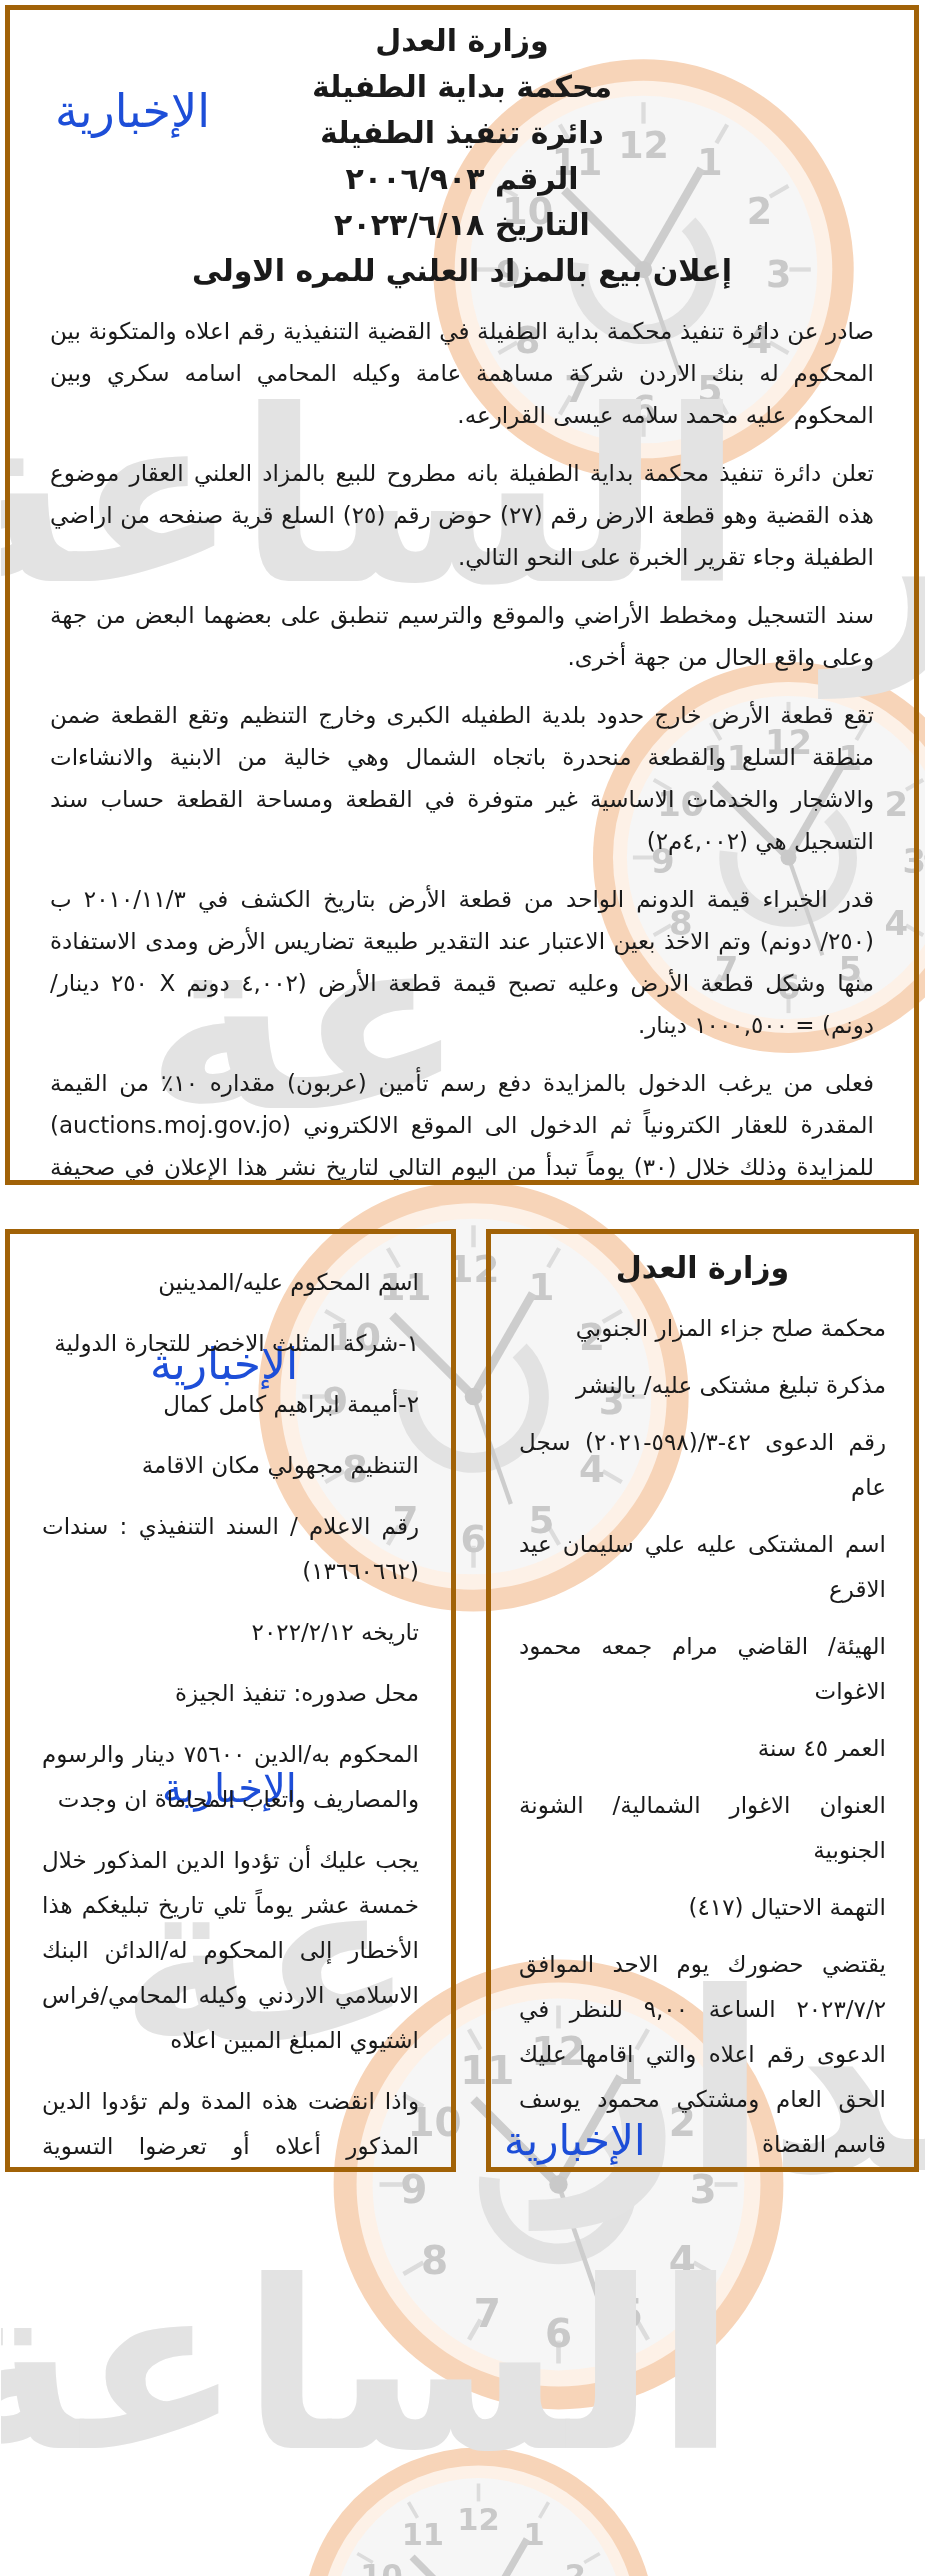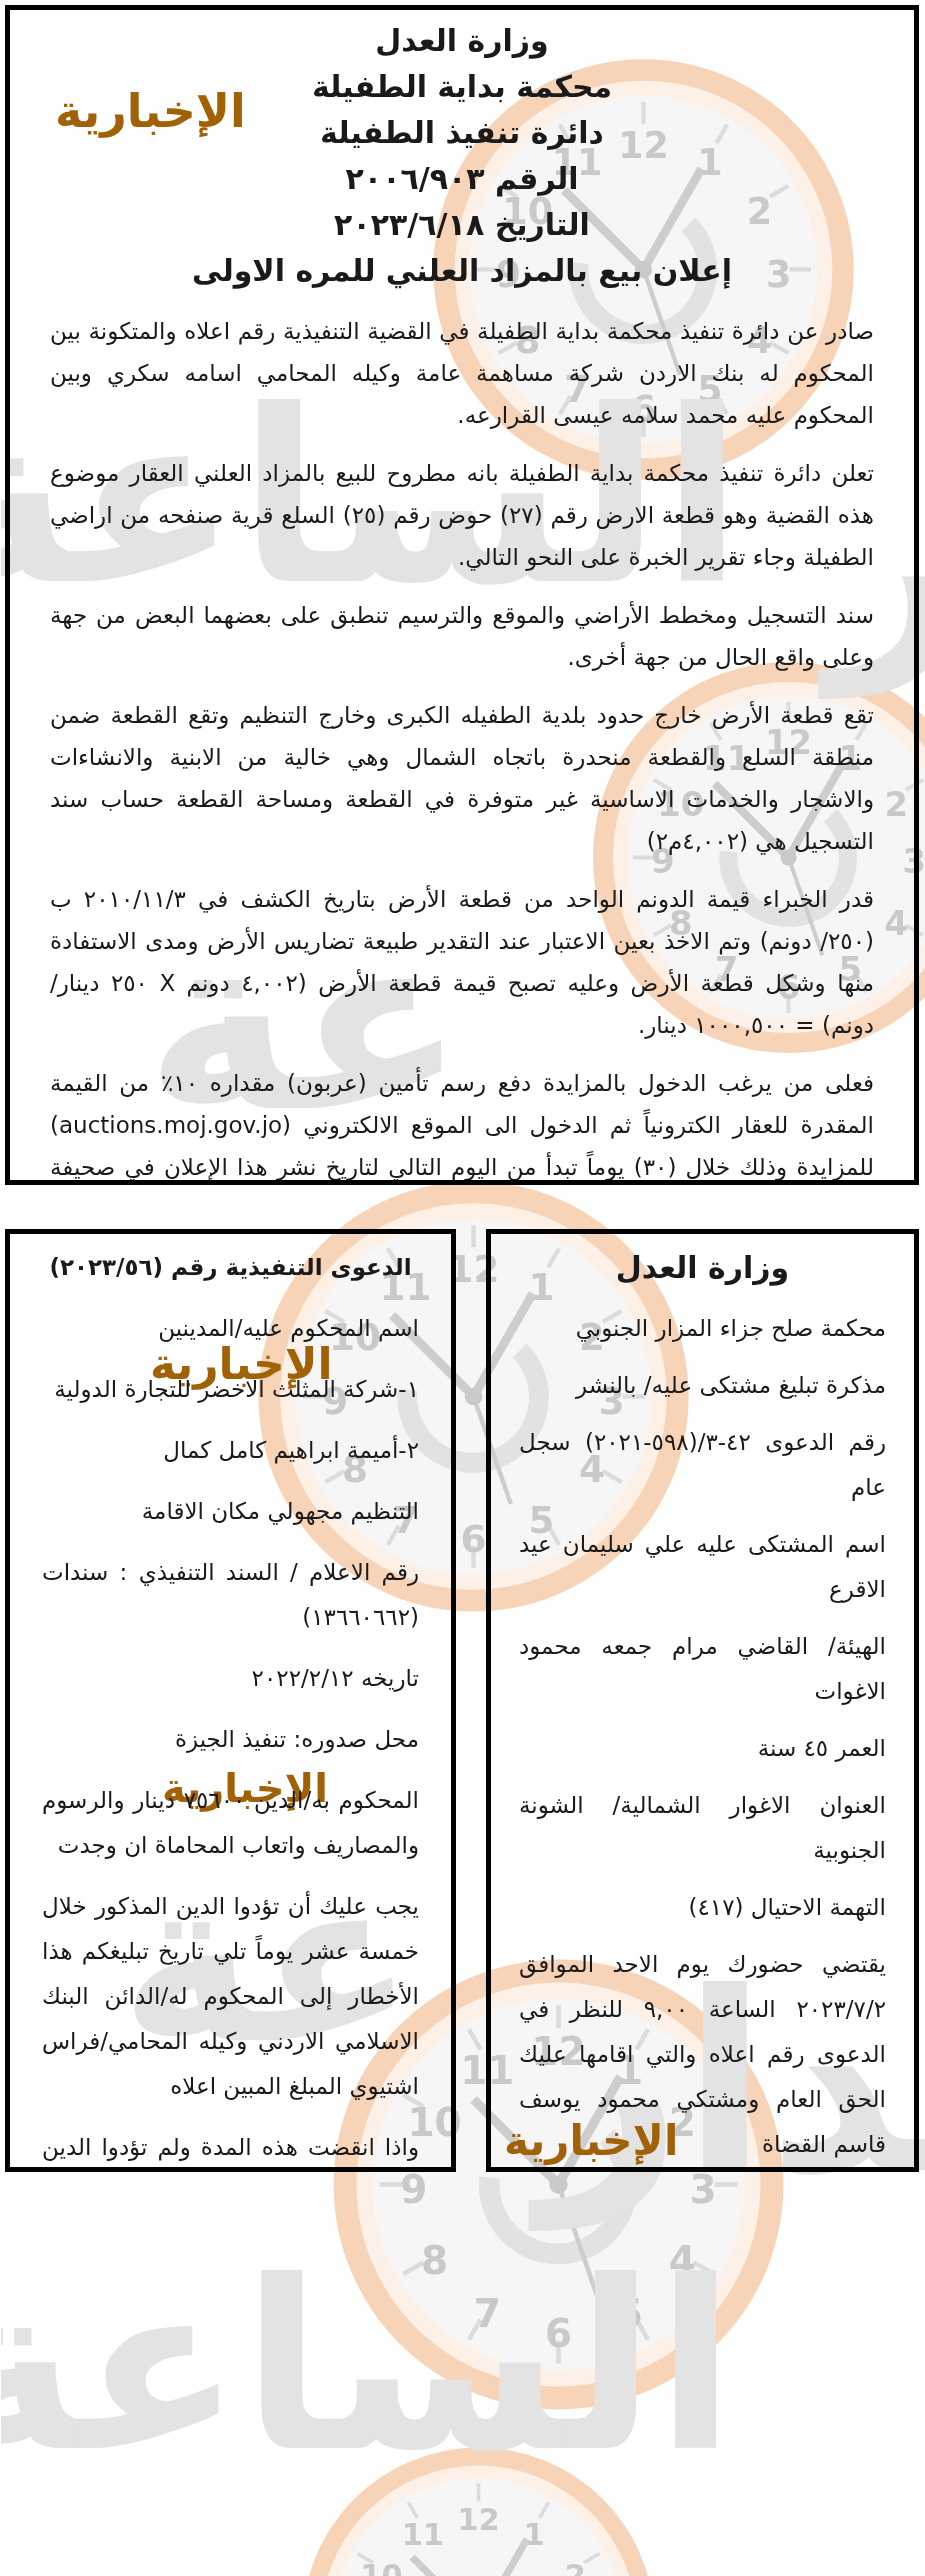--- a/index.html
+++ b/index.html
@@ -9,27 +9,27 @@
     font-family:"DejaVu Sans",sans-serif;direction:rtl;
   }
   
   .wm{position:absolute;inset:0;z-index:0;pointer-events:none;}
   .wm-clock{position:absolute;}
   .wm-big{
     position:absolute;font-weight:bold;color:#e3e3e3;
     line-height:1;white-space:nowrap;letter-spacing:-4px;
   }
   .wm-tag{
-    position:absolute;font-weight:bold;color:#a16207;
+    position:absolute;font-weight:normal;color:#1d4ed8;
     line-height:1;white-space:nowrap;
   }
   svg text{font-family:"DejaVu Sans",sans-serif;}
   
   .box{
-    position:absolute;z-index:1;border:5px solid #000000;background:transparent;
+    position:absolute;z-index:1;border:5px solid #a16207;background:transparent;
     box-sizing:border-box;overflow:hidden;
   }
   .box-top{top:5px;left:5px;width:914px;height:1180px;padding:8px 24px 0 24px;}
   .box-left{top:1229px;left:5px;width:451px;height:943px;padding:10px 16px;}
   .box-right{top:1229px;left:486px;width:433px;height:943px;padding:8px 16px;}
   .hline{font-size:30px;font-weight:bold;text-align:center;line-height:46px;margin:0;}
   .btext p{font-size:23px;line-height:42px;margin:16px;text-align:justify;}
   .sig{margin-top:8px;font-size:26px;font-weight:bold;line-height:56px;text-align:left;}
   .box-left .t{font-size:23px;font-weight:bold;text-align:center;line-height:46px;margin:0;}
   .box-left p{font-size:23px;line-height:45px;margin:16px;text-align:justify;}
@@ -126,21 +126,20 @@
     <p>قدر الخبراء قيمة الدونم الواحد من قطعة الأرض بتاريخ الكشف في ٢٠١٠/١١/٣ ب (٢٥٠/ دونم) وتم الاخذ بعين الاعتبار عند التقدير طبيعة تضاريس الأرض ومدى الاستفادة منها وشكل قطعة الأرض وعليه تصبح قيمة قطعة الأرض (٤,٠٠٢ دونم X ٢٥٠ دينار/ دونم) = ١٠٠٠,٥٠٠ دينار.</p>
     <p>فعلى من يرغب الدخول بالمزايدة دفع رسم تأمين (عربون) مقداره ١٠٪ من القيمة المقدرة للعقار الكترونياً ثم الدخول الى الموقع الالكتروني (auctions.moj.gov.jo) للمزايدة وذلك خلال (٣٠) يوماً تبدأ من اليوم التالي لتاريخ نشر هذا الإعلان في صحيفة يوميه محلية واسعة الانتشار علماً أن طوابع الدخول في المزاد تعود على المزاود الاخير وتدفع في المحكمة، وعلى ان لا يقل بدء المزاودة عن ٥٠٪ من القيمة التقديرية للعقار.</p>
   </div>
   <div class="sig">
     <div>مأمور تنفيذ</div>
 
   </div>
 </section>
 
 <section class="box box-left">
-  <h2 class="t">الدعوى التنفيذية رقم (٢٠٢٣/٥٦)</h2>
   <p>اسم المحكوم عليه/المدينين</p>
   <p>١-شركة المثلث الاخضر للتجارة الدولية</p>
   <p>٢-أميمة ابراهيم كامل كمال</p>
   <p>التنظيم مجهولي مكان الاقامة</p>
   <p>رقم الاعلام / السند التنفيذي : سندات (١٣٦٦٠٦٦٢)</p>
   <p>تاريخه ٢٠٢٢/٢/١٢</p>
   <p>محل صدوره: تنفيذ الجيزة</p>
   <p>المحكوم به/الدين ٧٥٦٠٠ دينار والرسوم والمصاريف واتعاب المحاماة ان وجدت</p>
   <p>يجب عليك أن تؤدوا الدين المذكور خلال خمسة عشر يوماً تلي تاريخ تبليغكم هذا الأخطار إلى المحكوم له/الدائن البنك الاسلامي الاردني وكيله المحامي/فراس اشتيوي المبلغ المبين اعلاه</p>
   <p>واذا انقضت هذه المدة ولم تؤدوا الدين المذكور أعلاه أو تعرضوا التسوية القانونيه ستقوم دائرة التنفيذ بمباشرة المعاملات التنفيذية اللازمة قانونا بحقكم</p>

